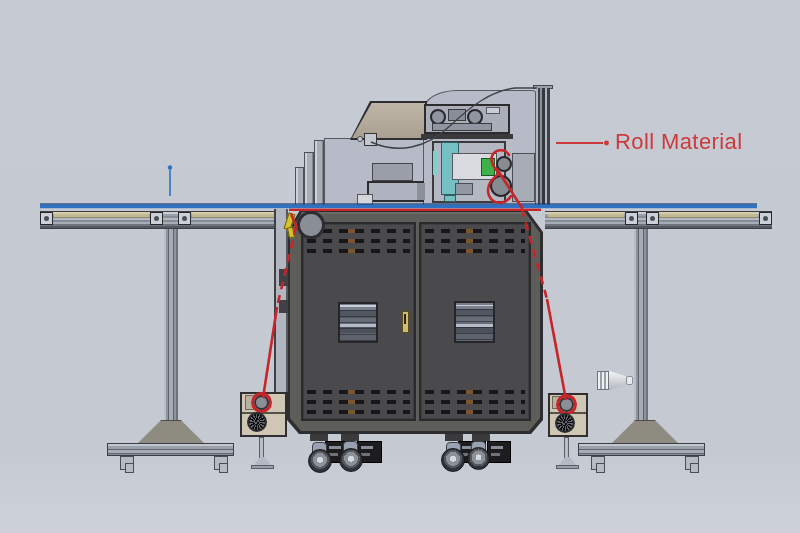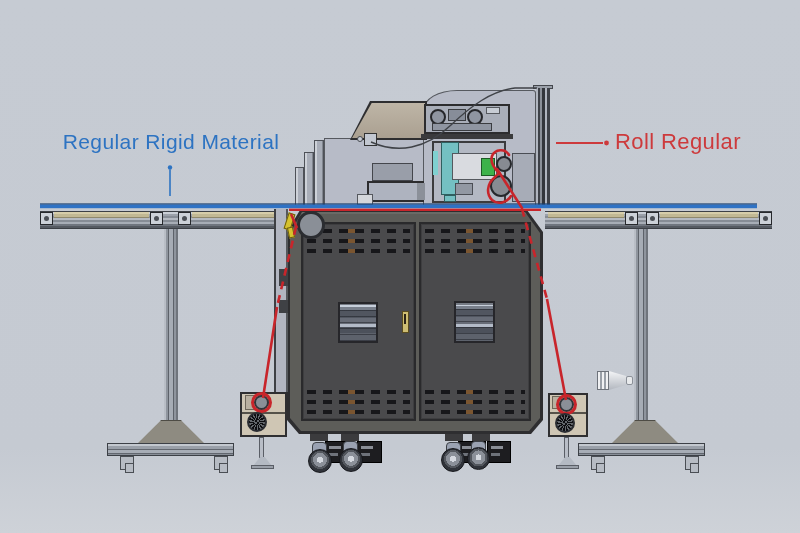--- a/index.html
+++ b/index.html
@@ -218,16 +218,15 @@
     <line x1="296" y1="227" x2="277" y2="307" stroke="#c8252b" stroke-width="2.6" stroke-dasharray="8 6"></line>
     <line x1="277" y1="307" x2="263" y2="398" stroke="#c8252b" stroke-width="2.6"></line>
 
     <circle cx="170" cy="167.5" r="2.2" fill="#2d73c2"></circle>
     <line x1="170" y1="169.5" x2="170" y2="196" stroke="#2d73c2" stroke-width="1.6"></line>
 
     <line x1="556" y1="143" x2="603" y2="143" stroke="#cd3a3c" stroke-width="1.8"></line>
     <circle cx="606.5" cy="143" r="2.4" fill="#cd3a3c"></circle>
   </svg>
 
-  <div class="abs lbl" style="left:57px;top:130px;width:228px;text-align:center;color:#2d73c2;">Regular Rigid Material</div>
-  <div class="abs lbl" style="left:615px;top:129px;color:#cd3a3c;font-size:22px;">Roll Regular</div>
+  <div class="abs lbl" style="left:615px;top:129px;color:#cd3a3c;font-size:22px;">Roll Material</div>
 
 </div>
 
 </body></html>

